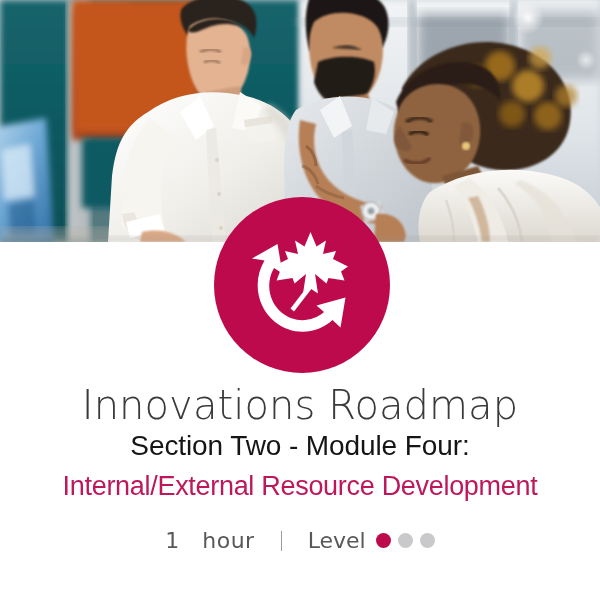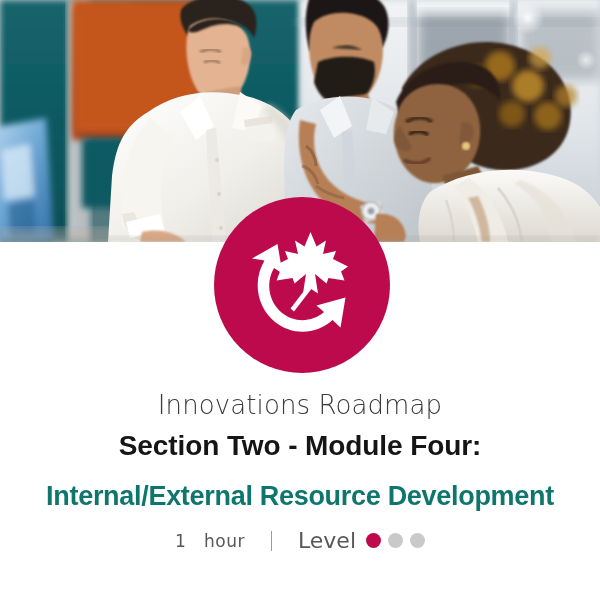--- a/index.html
+++ b/index.html
@@ -52,61 +52,61 @@
   
   .text-block {
     position: absolute;
     left: 0;
     top: 386px;
     width: 600px;
     text-align: center;
   }
 
   .eyebrow {
-    font-size: 26px;
+    font-size: 40px;
     font-weight: 300;
     color: #3a3a3a;
     letter-spacing: 0.1px;
     line-height: 38px;
     font-family: "DejaVu Sans", sans-serif;
   }
 
   .title-main {
     font-size: 28px;
-    font-weight: 700;
+    font-weight: 400;
     color: #151515;
     line-height: 38px;
     margin-top: 3px;
     letter-spacing: -0.1px;
   }
 
   .title-sub {
     font-size: 27px;
-    font-weight: 700;
-    color: #0f766e;
+    font-weight: 400;
+    color: #be185d;
     line-height: 36px;
-    margin-top: 13px;
+    margin-top: 3px;
     letter-spacing: -0.3px;
   }
 
   
   .meta-row {
     position: absolute;
     left: 0;
     top: 528px;
     width: 600px;
     display: flex;
     align-items: center;
     justify-content: center;
     gap: 0;
     font-family: "DejaVu Sans", sans-serif;
   }
 
   .meta-duration {
-    font-size: 17px;
+    font-size: 22px;
     font-weight: 400;
     color: #58585a;
     letter-spacing: 0.5px;
     white-space: pre;
   }
 
   .meta-divider {
     display: inline-block;
     width: 1px;
     height: 20px;

